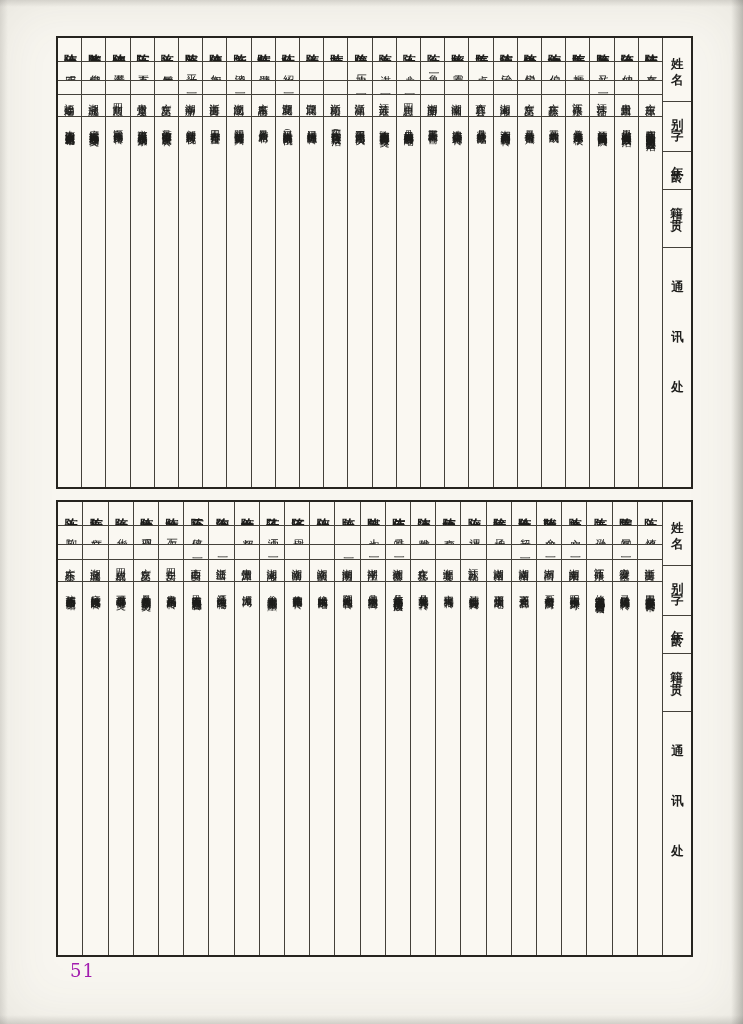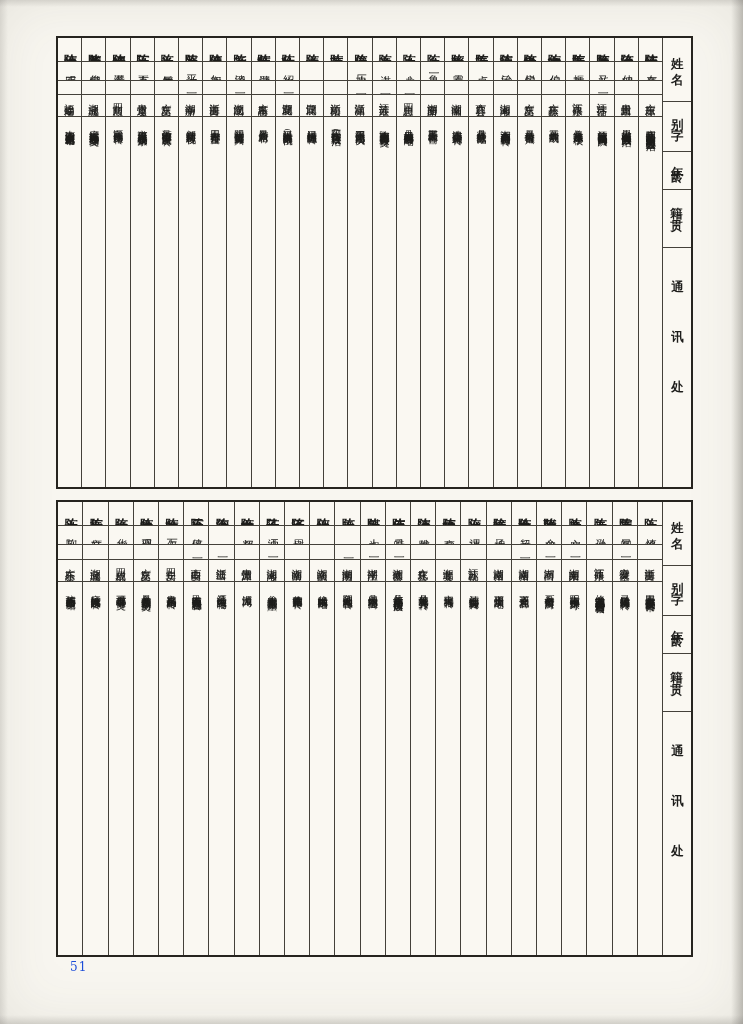--- a/index.html
+++ b/index.html
@@ -53,21 +53,21 @@
 
   .header-col .vtext { font-weight:700; font-size:12.5px; }
   .header-col .r-name   .vtext { letter-spacing:16px; padding-top:9px; }
   .header-col .r-zi     .vtext { letter-spacing:10px; padding-top:6px; height:auto; }
   .header-col .r-age    .vtext { letter-spacing:4px;  padding-top:4px; }
   .header-col .r-native .vtext { letter-spacing:12px; padding-top:7px; height:auto; margin:0; }
   .header-col .r-addr   .vtext { letter-spacing:50px; padding-top:22px; height:auto; }
 
   .page-number {
     position:absolute; left:70px; top:960px;
-    font-size:12px; letter-spacing:1px; color:#1d4ed8;
+    font-size:18px; letter-spacing:1px; color:#a21caf;
   }
 </style>
 </head>
 <body>
 
 <div class="page">
   <div class="roster-table table-top" id="table-0">
       <div class="col header-col">
         <div class="cell r-name">
           <div class="vtext">姓名</div>

